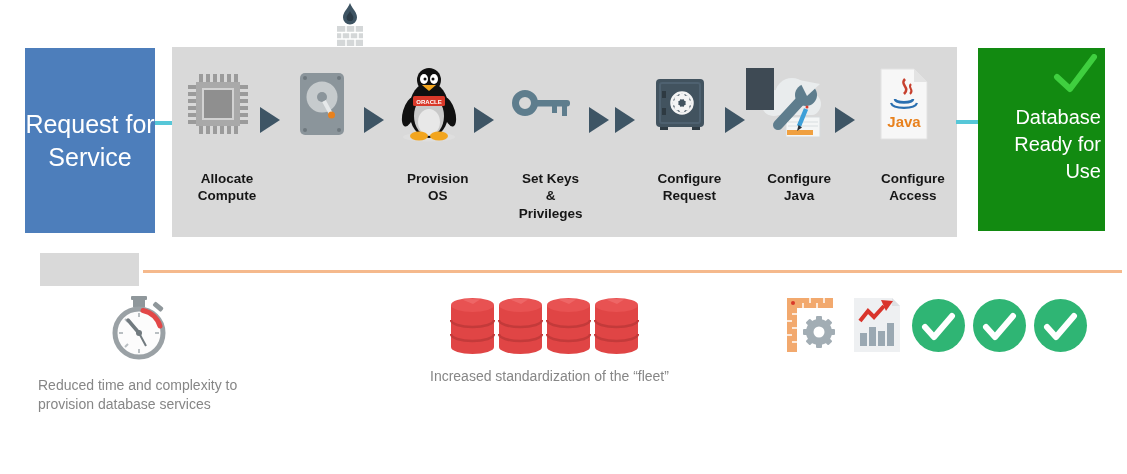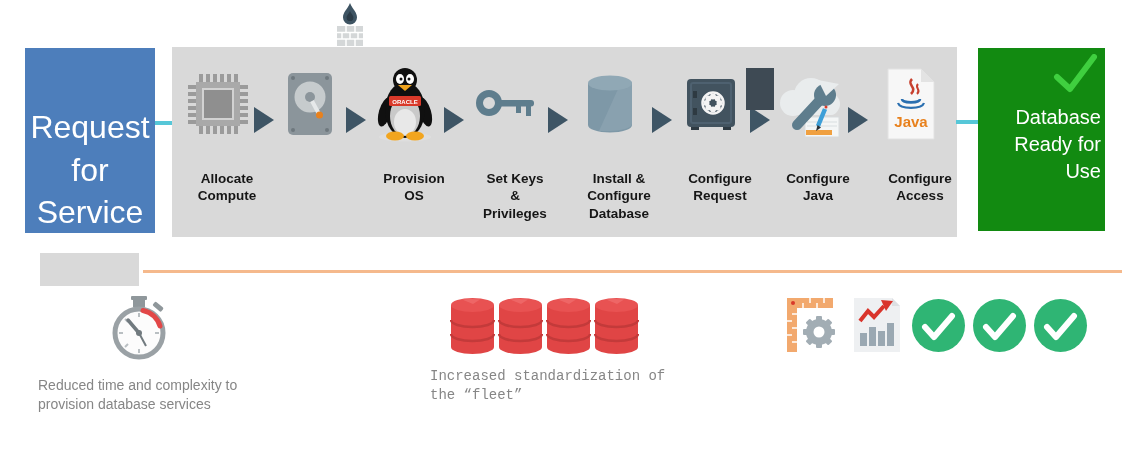--- a/index.html
+++ b/index.html
@@ -1,21 +1,21 @@
 <!DOCTYPE html>
 <html><head>
 <meta charset="utf-8">
 <style>
   html,body{margin:0;padding:0;background:#fff;font-family:"Liberation Sans",sans-serif;}
   .canvas{position:relative;width:1127px;height:474px;background:#fff;overflow:hidden;}
 
   
   .request-box{position:absolute;left:25px;top:48px;width:130px;height:185px;background:#4d7ebb;
-    color:#fff;display:flex;align-items:flex-end;justify-content:center;text-align:center;
-    font-size:32px;line-height:1.32;}
+    color:#fff;display:flex;align-items:center;justify-content:center;text-align:center;
+    font-size:25px;line-height:1.32;}
   .ready-box{position:absolute;left:978px;top:48px;width:127px;height:183px;background:#128a11;color:#fff;}
   .ready-check{position:absolute;top:6px;right:7px;}
   .ready-label{position:absolute;top:56px;left:4px;right:4px;text-align:right;font-size:20px;line-height:1.35;}
 
   .connector{position:absolute;height:4px;background:#56c7d8;}
   .conn-left{left:155px;top:121px;width:18px;}
   .conn-right{left:956px;top:120px;width:23px;}
 
   
   .band{position:absolute;left:172px;top:47px;width:785px;height:190px;background:#d9d9d9;
@@ -30,21 +30,21 @@
   .firewall-wrap{position:absolute;left:336px;top:3px;}
 
   
   .heading-highlight{position:absolute;left:40px;top:253px;width:99px;height:33px;background:#d9d9d9;}
   .benefits-heading{position:absolute;left:19px;top:257px;font-size:26px;color:#1d1d1d;font-weight:500;}
   .benefits-rule{position:absolute;left:143px;top:270px;width:979px;height:3px;background:#f5b98c;}
 
   .benefit{position:absolute;}
   .benefit-1{left:38px;top:296px;width:250px;}
   .benefit-1 .b-icon{margin-left:72px;}
-  .benefit-2{left:430px;top:297px;width:250px;font-family:Liberation Mono, monospace;}
+  .benefit-2{left:430px;top:297px;width:250px;}
   .cyl-row{display:flex;gap:3px;margin-left:20px;}
   .benefit-3{left:787px;top:294px;display:flex;align-items:center;gap:6px;}
   .b-text{margin-top:12px;font-size:14px;color:#868686;line-height:1.35;width:250px;}
   .gap8{margin-right:4px;}
 </style>
 </head>
 <body>
 
 <div class="canvas">
 
@@ -165,30 +165,20 @@
           <rect x="21" y="13" width="37" height="6.5" rx="3" fill="#5e7d8d"></rect>
           <rect x="40" y="18" width="5" height="8" fill="#5e7d8d"></rect>
           <rect x="50" y="18" width="5" height="11" fill="#5e7d8d"></rect>
         </svg>
       </div>
       <div class="step-label">Set Keys &amp; Privileges</div>
     </div>
 
     <div class="flow-arrow"></div>
 
-    <div class="step w84">
-      <div class="icon-box">
-        <svg width="46" height="60" viewBox="0 0 46 60">
-          <path d="M1,9 v42 a22,7.5 0 0 0 44,0 V9 z" fill="#7e98a7"></path>
-          <path d="M36,4 L12,57 h11 a22,7.5 0 0 0 22,-7 V9 a22,7.5 0 0 0 -9,-5 z" fill="#89a1af"></path>
-          <ellipse cx="23" cy="9" rx="22" ry="7.5" fill="#90a8b5"></ellipse>
-        </svg>
-      </div>
-      <div class="step-label">Install &amp; Configure Database</div>
-    </div>
 
     <div class="flow-arrow"></div>
 
     <div class="step w78">
       <div class="icon-box">
         <svg width="48" height="54" viewBox="0 0 48 54">
           <rect x="4" y="48" width="8" height="5" fill="#2e3a42"></rect>
             <rect x="36" y="48" width="8" height="5" fill="#2e3a42"></rect>
           <rect x="0" y="2" width="48" height="48" rx="4" fill="#42535f"></rect>
           <rect x="4" y="6" width="40" height="40" rx="2" fill="none" stroke="#4e6170" stroke-width="2"></rect>

